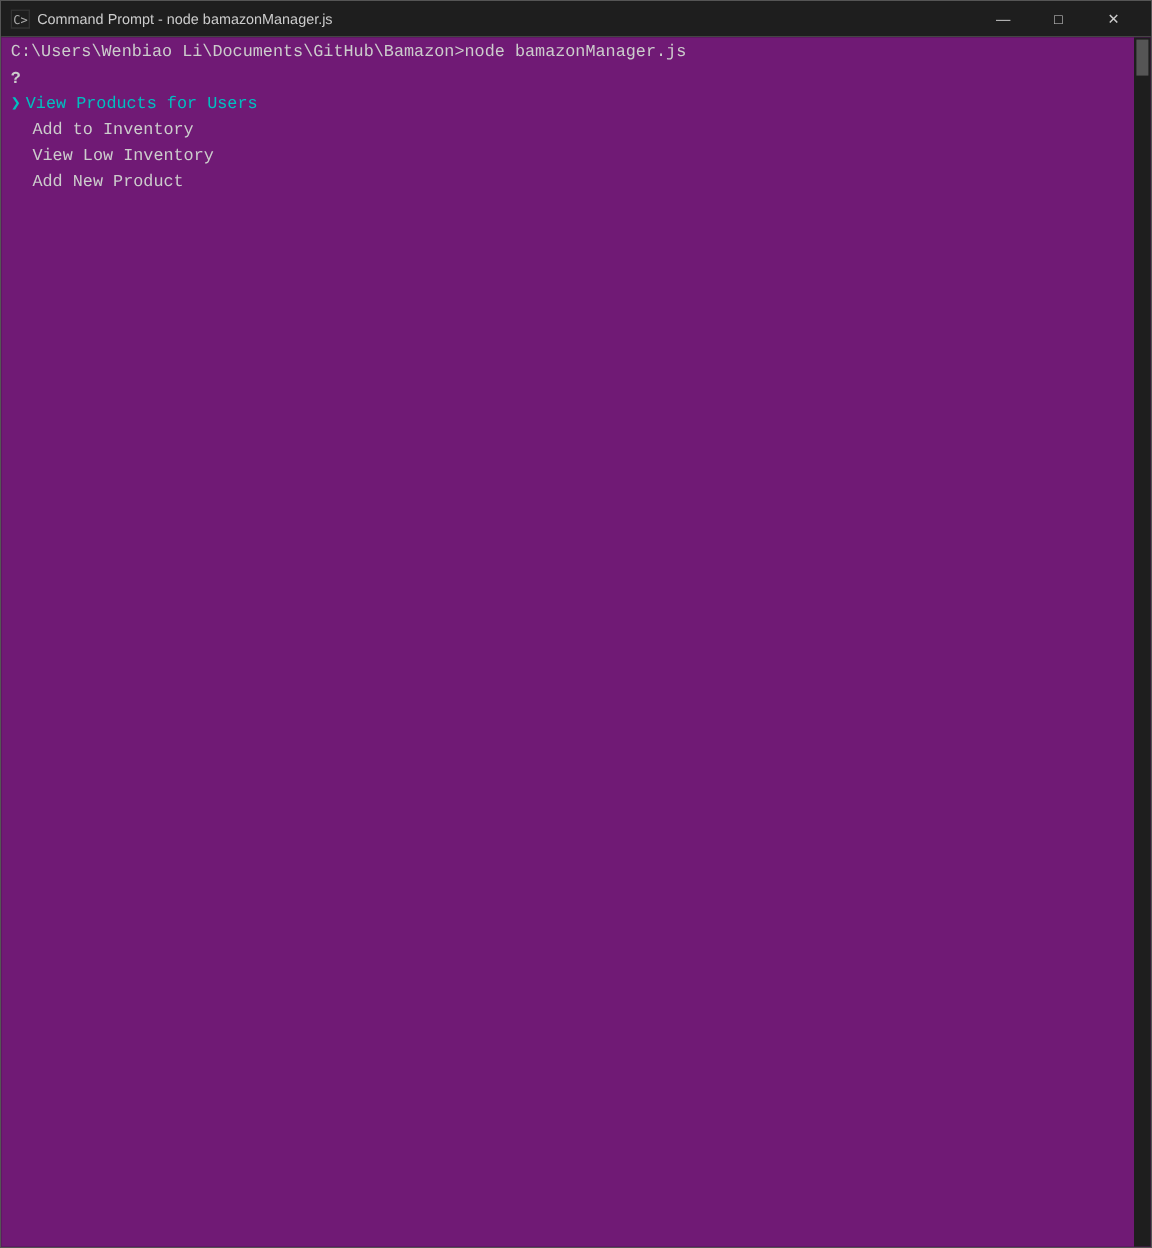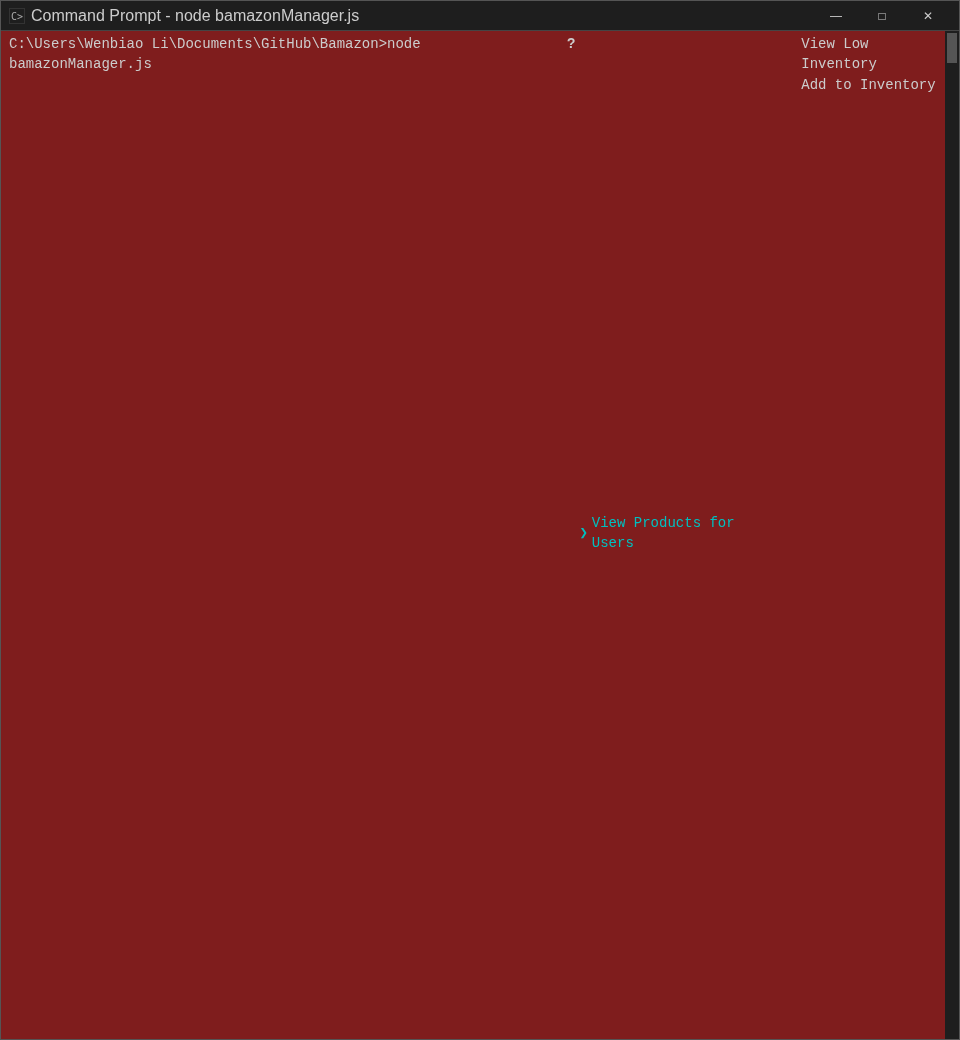--- a/index.html
+++ b/index.html
@@ -53,21 +53,21 @@
       color: #aaa;
     }
 
     .title-bar-icon svg {
       width: 14px;
       height: 14px;
     }
 
     .title-text {
       color: #cccccc;
-      font-size: 16px;
+      font-size: 12px;
       font-family: 'Segoe UI', sans-serif;
     }
 
     .title-bar-controls {
       display: flex;
       align-items: center;
       gap: 0;
     }
 
     .control-btn {
@@ -79,28 +79,28 @@
       cursor: pointer;
       color: #cccccc;
       font-size: 12px;
       font-family: 'Segoe UI', sans-serif;
       border: none;
       background: transparent;
     }
 
     .terminal-body {
       flex: 1;
-      background: #7f1d1d;
+      background: #701a75;
       padding: 4px 8px;
       color: #cccccc;
       font-size: 14px;
       font-family: 'Courier New', Courier, monospace;
       line-height: 1.4;
       display: flex;
-      flex-direction: row;
+      flex-direction: column;
       overflow: hidden;
       position: relative;
     }
 
     .scrollbar {
       position: absolute;
       right: 0;
       top: 0;
       width: 14px;
       height: 100%;
@@ -183,21 +183,22 @@
   <div class="terminal-body">
     <div class="cmd-path">C:\Users\Wenbiao Li\Documents\GitHub\Bamazon&gt;node bamazonManager.js</div>
     <div class="prompt-line">
       <span class="prompt-symbol">?</span>
     </div>
     <div class="selected-option">
       <span class="arrow-indicator">❯</span>
       <span>View Products for Users</span>
     </div>
     <div id="menu-items">
+        <span class="menu-item">Add to Inventory</span>
         <span class="menu-item">View Low Inventory</span>
-        <span class="menu-item">Add to Inventory</span>
+        <span class="menu-item">Add New Product</span>
       </div>
 
     <div class="scrollbar">
       <div class="scrollbar-thumb"></div>
     </div>
   </div>
 </div>
 
 </body></html>

